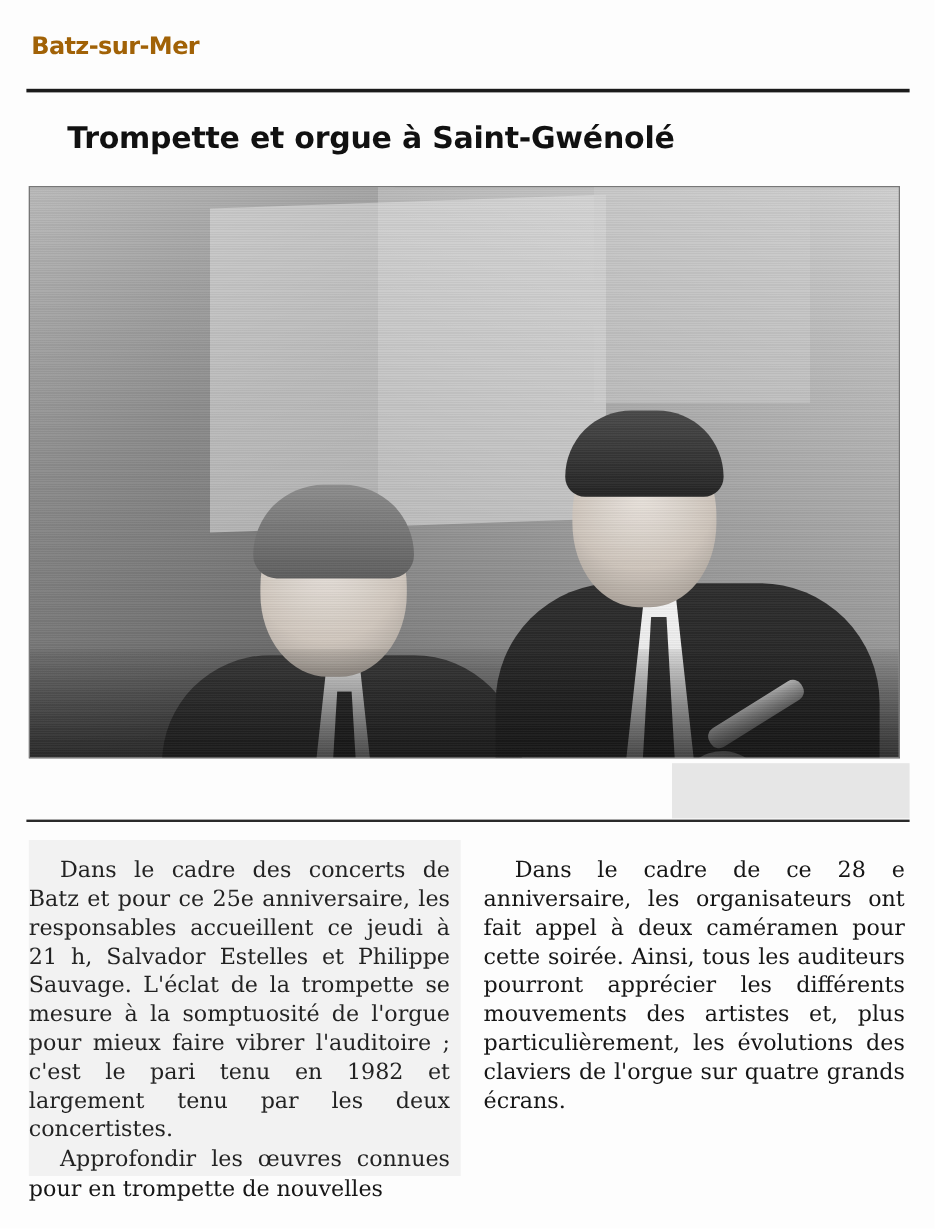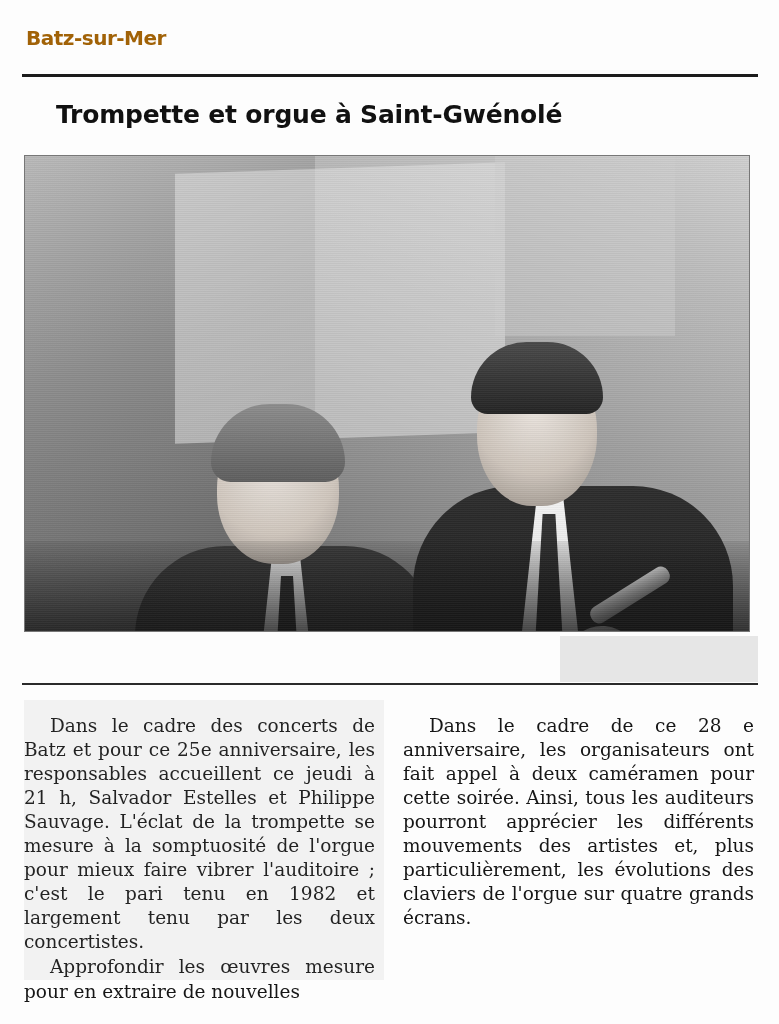--- a/index.html
+++ b/index.html
@@ -294,21 +294,21 @@
     <div class="dark-floor"></div>
     <div class="grain"></div>
   </div>
 
 
   <div class="caption-rule"></div>
 
   <div class="columns">
     <div class="col">
       <p>Dans le cadre des concerts de Batz et pour ce 25e anniversaire, les responsables accueillent ce jeudi à 21 h, Salvador Estelles et Philippe Sauvage. L'éclat de la trompette se mesure à la somptuosité de l'orgue pour mieux faire vibrer l'auditoire ; c'est le pari tenu en 1982 et largement tenu par les deux concertistes.</p>
-      <p>Approfondir les œuvres mesure pour en extraire de nouvelles</p>
+      <p>Approfondir les œuvres connues pour en trompette de nouvelles</p>
     </div>
     <div class="col">
       <p>Dans le cadre de ce 28 e anniversaire, les organisateurs ont fait appel à deux caméramen pour cette soirée. Ainsi, tous les auditeurs pourront apprécier les différents mouvements des artistes et, plus particulièrement, les évolutions des claviers de l'orgue sur quatre grands écrans.</p>
     </div>
   </div>
 
   <div class="smudge" style="left:560px;top:636px;width:198px;height:46px;"></div>
   <div class="smudge" style="left:24px;top:700px;width:360px;height:280px;background:rgba(150,150,150,0.10);"></div>
 </div>
 

